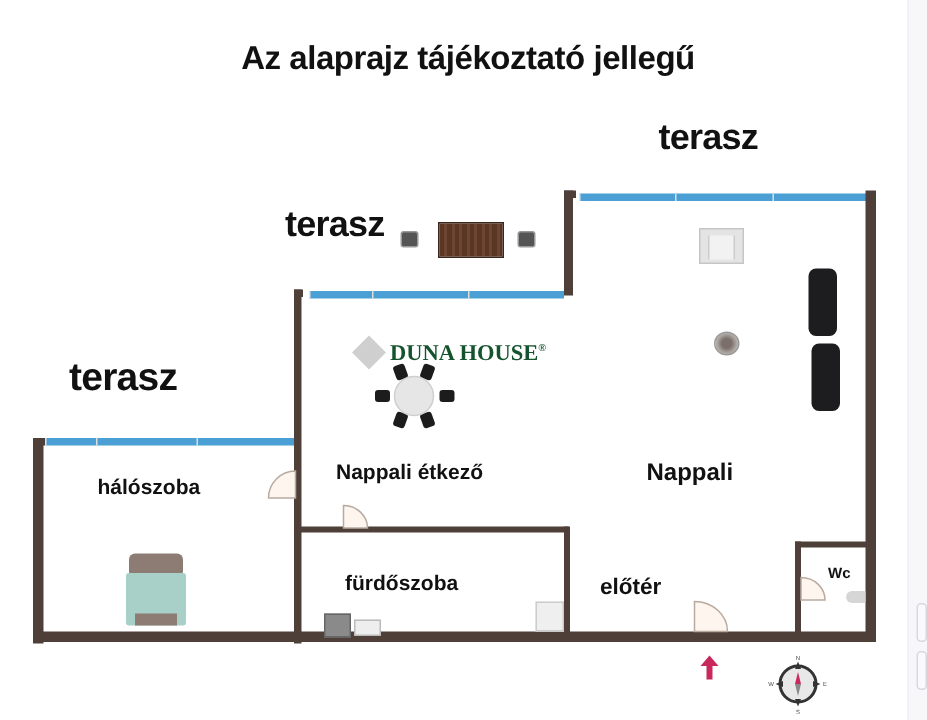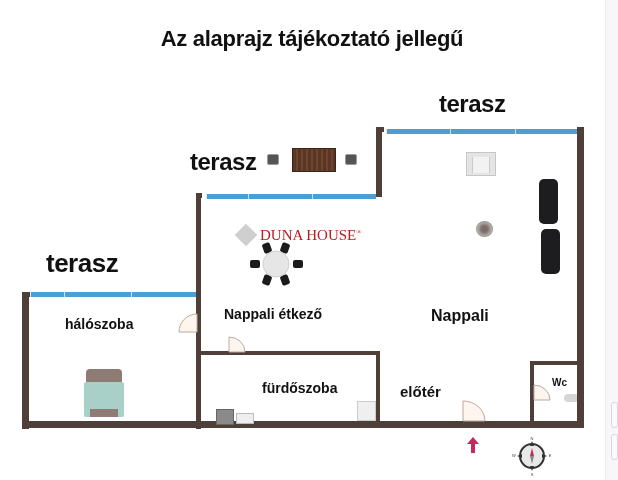--- a/index.html
+++ b/index.html
@@ -1,21 +1,21 @@
 <!DOCTYPE html>
 <html><head>
 <meta charset="utf-8">
 <style>
   html, body { margin:0; padding:0; }
   body { width:618px; height:480px; background:#ffffff; position:relative; overflow:hidden;
          font-family:"Liberation Sans", sans-serif; }
   .title { position:absolute; left:0; width:600px; top:26px; text-align:center;
            font-weight:bold; font-size:22px; color:#111; letter-spacing:-0.3px;margin-left:12px; }
   .label { position:absolute; font-weight:bold; color:#111; white-space:nowrap; }
-  .terrace { font-size:24px; letter-spacing:-0.5px;margin-top:12px; }
+  .terrace { font-size:24px; letter-spacing:-0.5px; }
   .room { font-size:14px; }
   .wall { position:absolute; background:#4e4038; }
   .win { position:absolute; background:#4a9fd4; height:5px; border-left:1px solid #dfe7ee; box-sizing:border-box; }
   .scrollbar { position:absolute; left:605px; top:0; width:13px; height:480px; background:#f7f7fa; border-left:1px solid #eeeef3; }
   .sb-btn { position:absolute; left:611px; width:5px; height:24px; border:1px solid #d8d8de; border-radius:3px; background:#fafafc; }
   svg { position:absolute; overflow:visible; }
 </style>
 </head>
 <body>
 
@@ -61,25 +61,25 @@
 <svg style="left:462px;top:400px;" width="24" height="22">
   <path d="M1 1 L1 21 L23 21 A22 20 0 0 0 1 1 Z" fill="#fdf5ee" stroke="#b9aaa0" stroke-width="1"></path>
 </svg>
 <svg style="left:533px;top:384px;" width="18" height="17">
   <path d="M1 1 L1 16 L17 16 A16 15 0 0 0 1 1 Z" fill="#fdf5ee" stroke="#b9aaa0" stroke-width="1"></path>
 </svg>
 
 <div class="label room" style="left:65px;  top:316px;">hálószoba</div>
 <div class="label room" style="left:224px; top:306px;">Nappali étkező</div>
 <div class="label room" style="left:431px; top:307px; font-size:16px;">Nappali</div>
-<div class="label room" style="left:230px; top:380px;margin-left:32px;">fürdőszoba</div>
+<div class="label room" style="left:230px; top:380px;">fürdőszoba</div>
 <div class="label room" style="left:400px; top:383px; font-size:15px;text-align:right;">előtér</div>
 <div class="label room" style="left:552px; top:377px; font-size:10px;text-align:right;">Wc</div>
 
-<div style="position:absolute; left:238px; top:227px; color:#b91c1c; font-family:'Liberation Serif', serif; font-size:15px; white-space:nowrap;">
+<div style="position:absolute; left:238px; top:227px; color:#14532d; font-family:'Liberation Serif', serif; font-size:15px; white-space:nowrap;font-weight:bold;">
   <span style="display:inline-block; width:16px; height:16px; background:#cfcfcf; transform:rotate(45deg); vertical-align:-3px; margin-right:6px;"></span><span>DUNA HOUSE</span><sup style="font-size:7px;">®</sup>
 </div>
 
 <svg style="left:247px;top:240px;" width="60" height="50">
   <g fill="#1c1c1c">
     <rect x="16" y="3" width="8" height="10" rx="2" transform="rotate(-20 20 8)"></rect>
     <rect x="34" y="3" width="8" height="10" rx="2" transform="rotate(20 38 8)"></rect>
     <rect x="3" y="20" width="10" height="8" rx="2"></rect>
     <rect x="46" y="20" width="10" height="8" rx="2"></rect>
     <rect x="16" y="35" width="8" height="10" rx="2" transform="rotate(20 20 40)"></rect>

